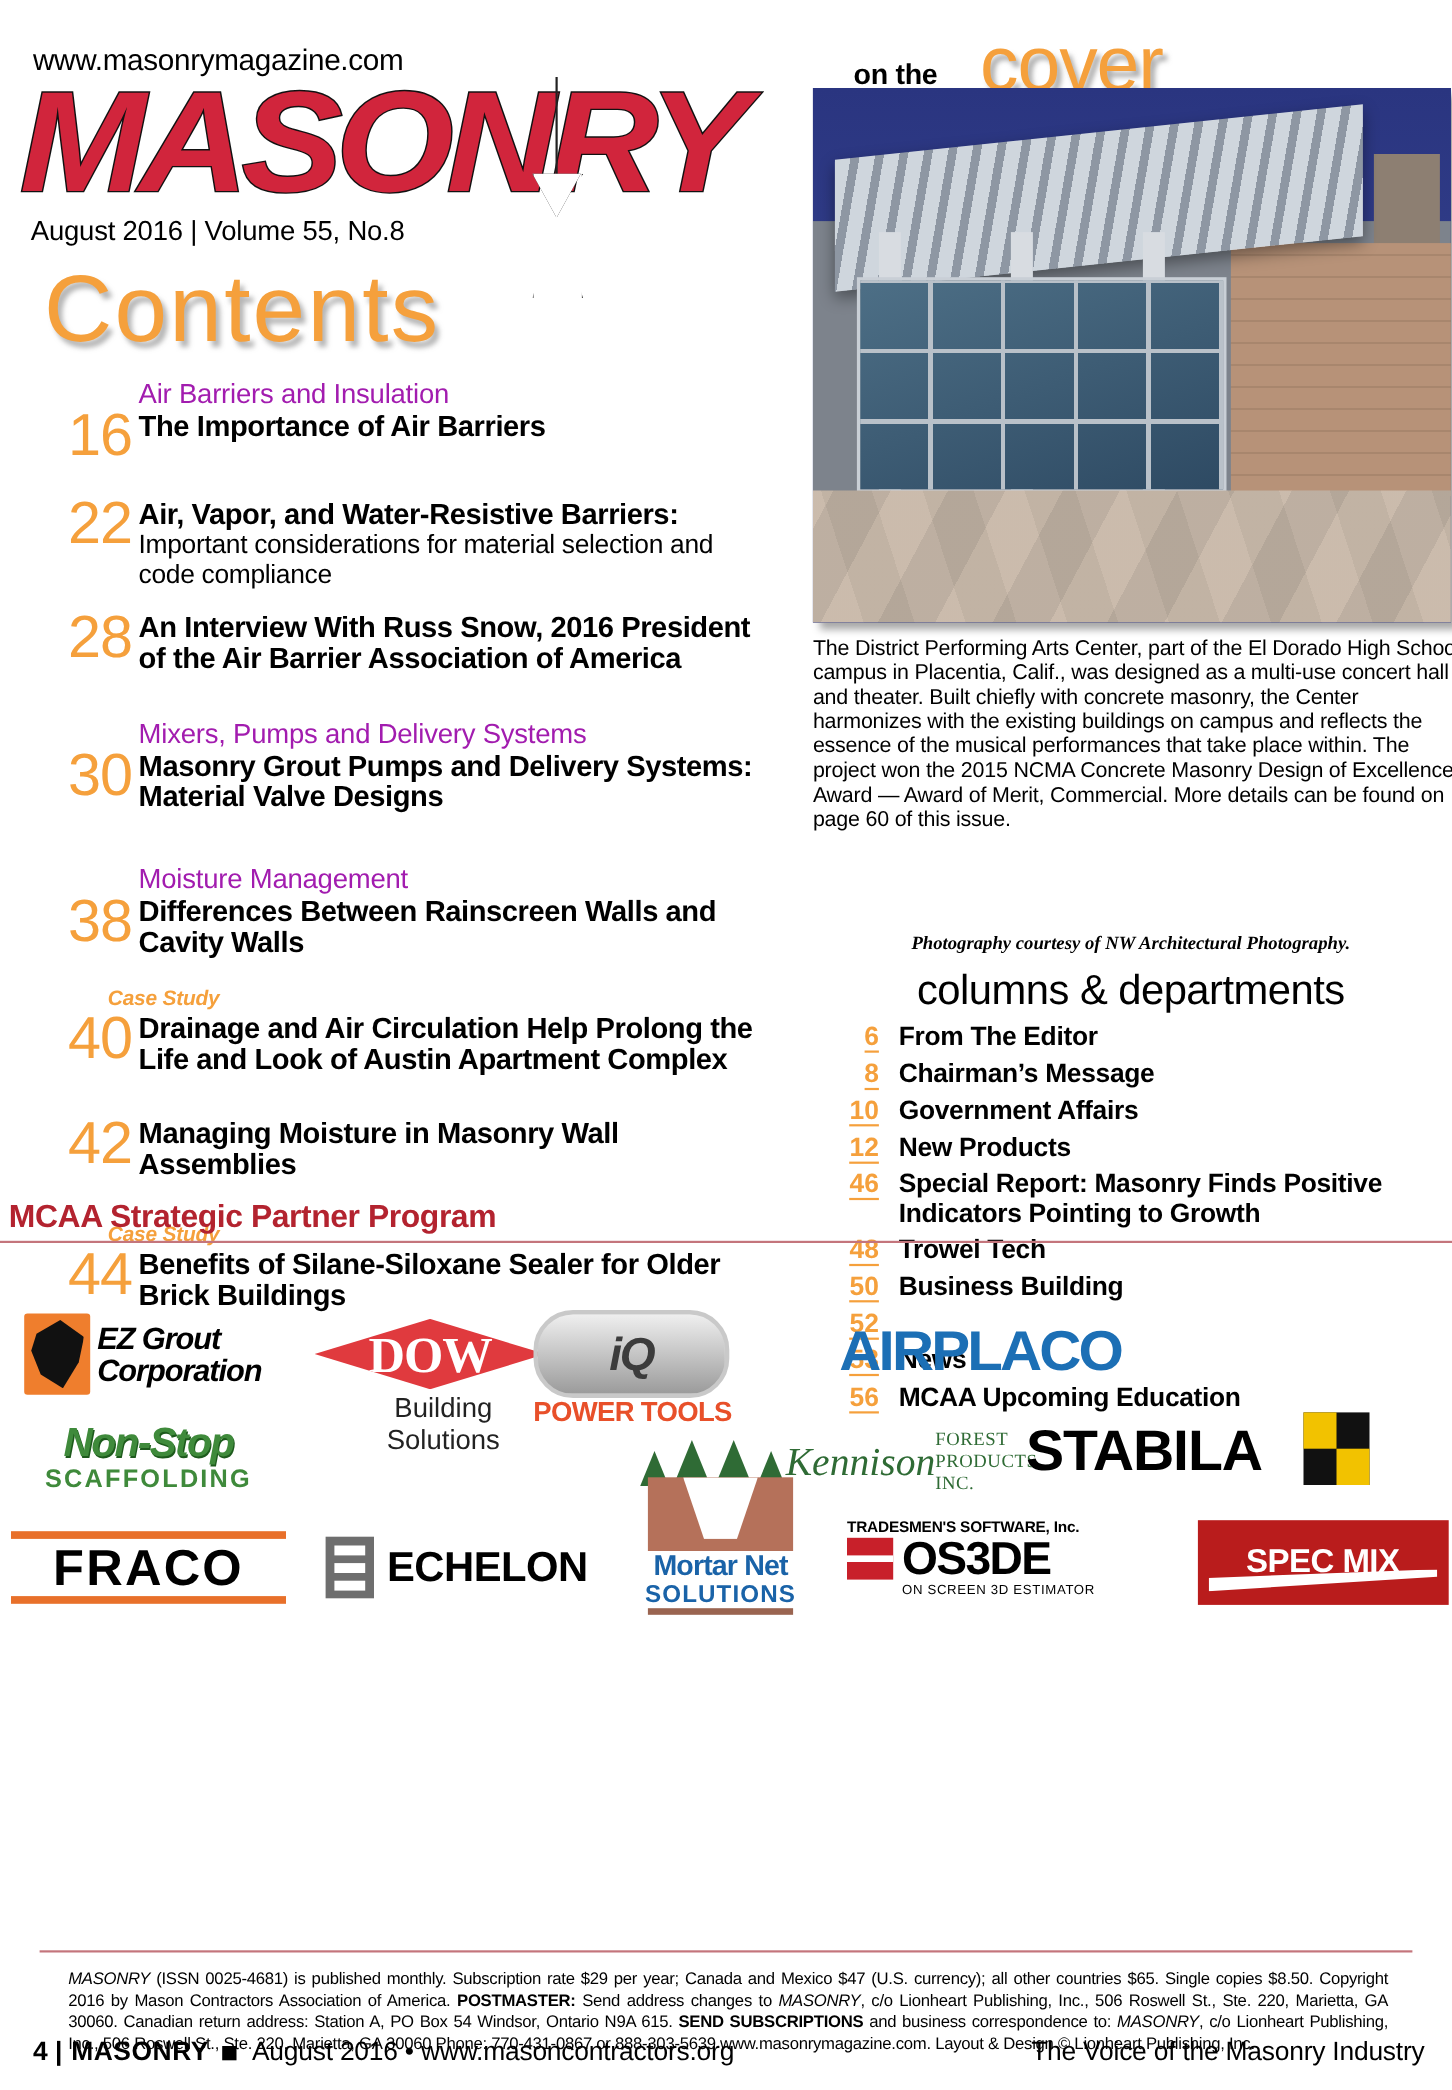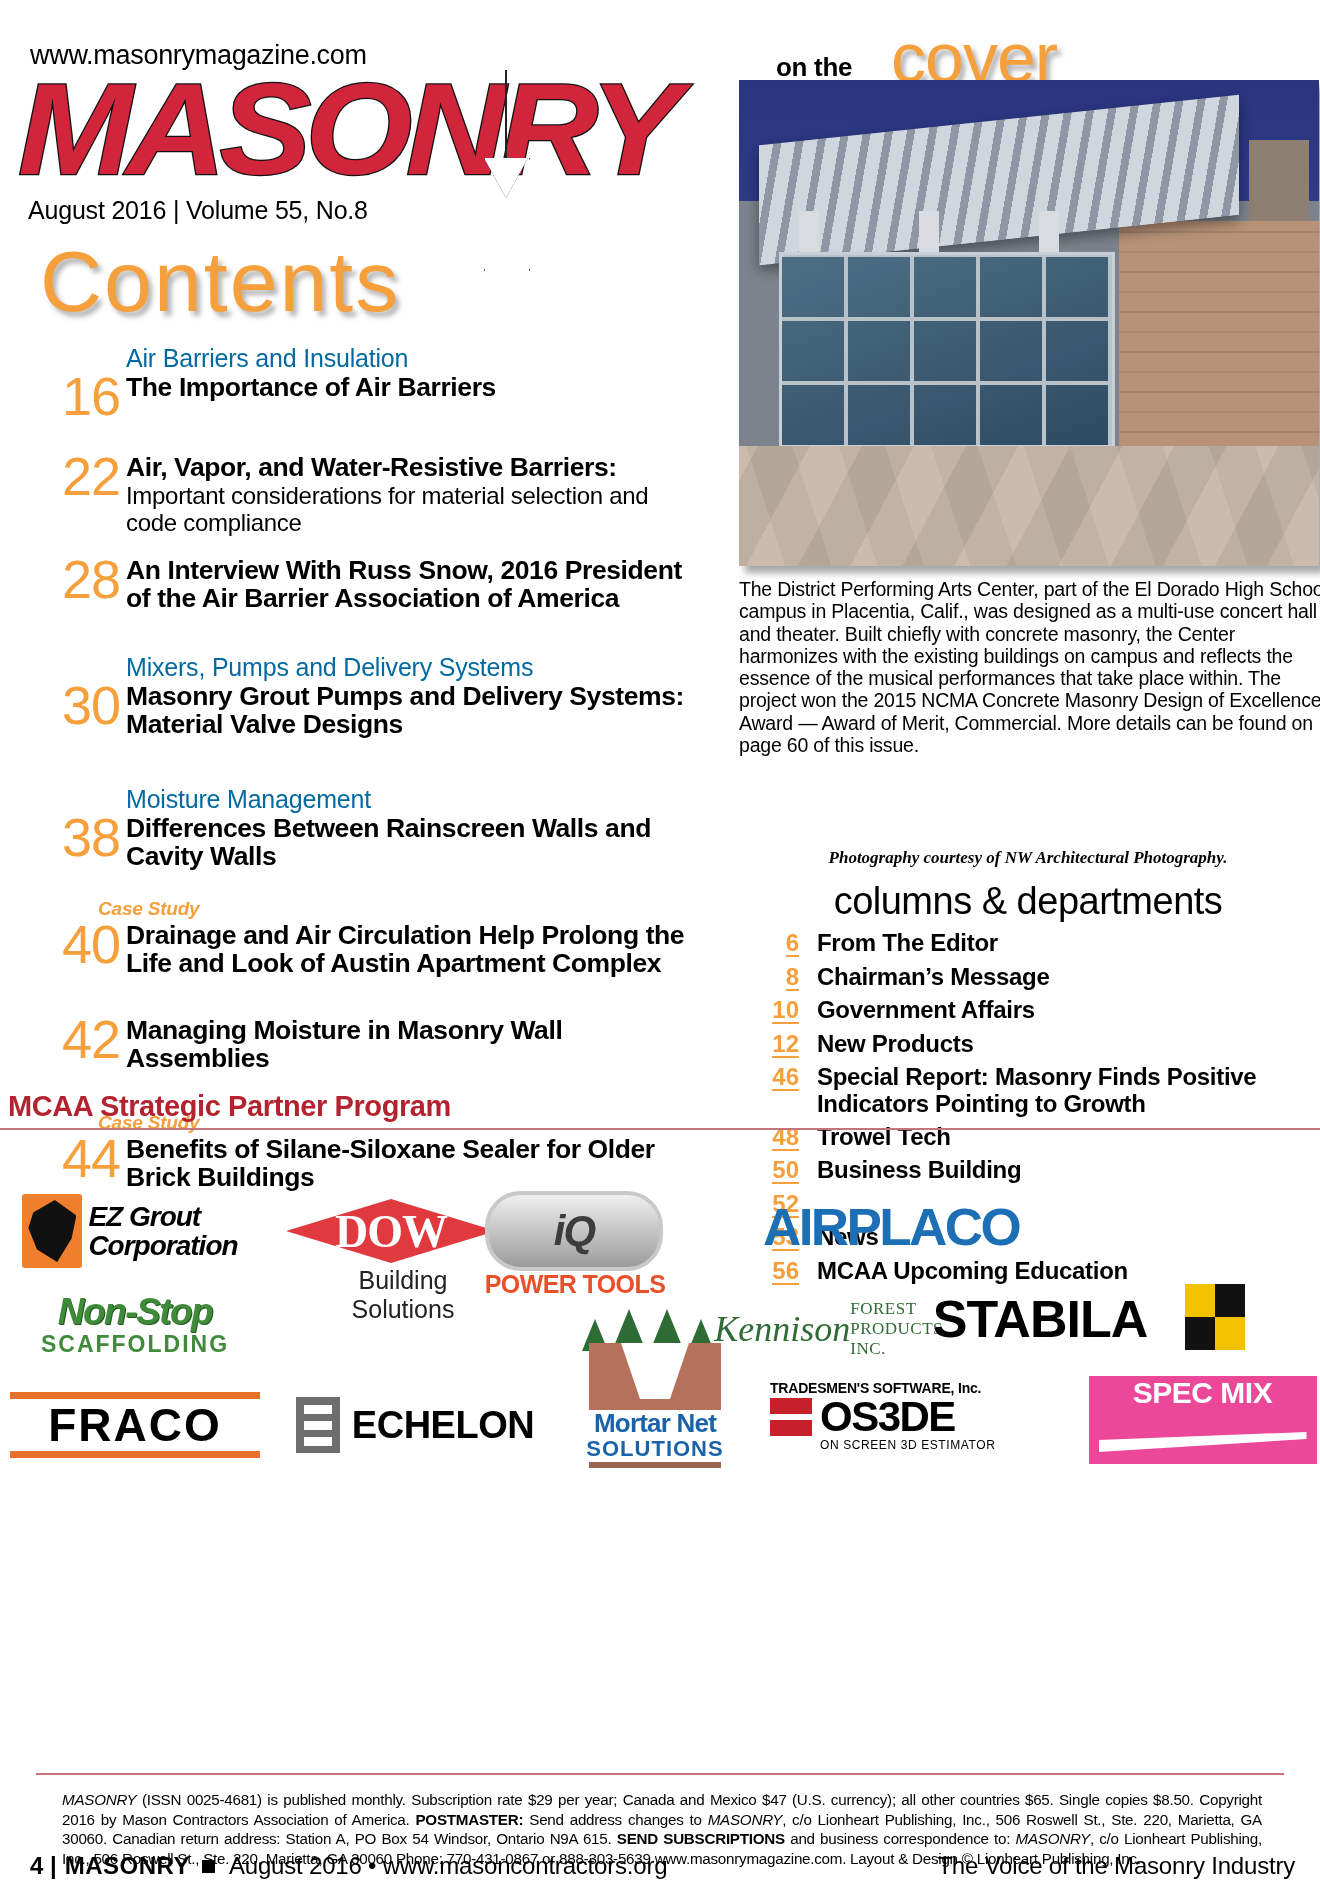--- a/index.html
+++ b/index.html
@@ -44,21 +44,21 @@
 
   .contents-title{
     position:absolute;left:40px;top:232px;
     font-size:86px;color:#f5a03c;letter-spacing:2px;
     text-shadow:4px 5px 5px rgba(120,120,120,.55);
     font-weight:normal;
   }
 
   .toc{position:absolute;left:0px;top:344px;width:700px;}
   .sec-head{
-    color:#0369a1;font-size:25px;margin-left:126px;margin-bottom:-2px;letter-spacing:-.2px;
+    color:#a21caf;font-size:25px;margin-left:126px;margin-bottom:-2px;letter-spacing:-.2px;
   }
   .toc-item{position:relative;min-height:48px;margin-bottom:6px;}
   .toc-num{
     position:absolute;left:36px;top:-2px;width:84px;text-align:right;
     font-size:54px;color:#f5a03c;line-height:54px;font-weight:normal;letter-spacing:-1px;
   }
   .toc-body{margin-left:126px;padding-top:2px;}
   .toc-title{font-size:26.5px;font-weight:bold;line-height:28.5px;letter-spacing:-.4px;}
   .toc-sub{font-size:24px;line-height:27px;letter-spacing:-.3px;}
   .case-study{
@@ -161,21 +161,21 @@
 
   .os3de{left:770px;top:190px;width:290px;height:76px;flex-direction:column;align-items:flex-start;}
   .os-top{font-size:14px;font-weight:bold;letter-spacing:-.2px;}
   .os-mid{display:flex;align-items:center;}
   .os-sq{width:42px;height:38px;background:#c8202a;position:relative;margin-right:8px;}
   .os-sq:after{content:"";position:absolute;left:0;top:16px;width:42px;height:6px;background:#fff;}
   .os-txt{font-size:42px;font-weight:bold;letter-spacing:-1.5px;line-height:42px;}
   .os-bot{font-size:12px;letter-spacing:.6px;margin-left:50px;}
 
   .specmix{left:1085px;top:190px;width:235px;height:84px;}
-  .sm-box{width:228px;height:88px;background:#ec4899;display:flex;justify-content:center;
+  .sm-box{width:228px;height:77px;background:#b91c1c;display:flex;align-items:center;justify-content:center;
     position:relative;overflow:hidden;}
   .sm-box span{color:#fff;font-size:30px;font-weight:bold;letter-spacing:-.5px;z-index:2;}
   .sm-swoosh{position:absolute;left:10px;bottom:12px;width:208px;height:20px;background:#fff;
     clip-path:polygon(0 40%,100% 0,100% 35%,0 100%);}
 
   
   .foot-rule{position:absolute;left:36px;top:1773px;width:1248px;height:2px;background:#c4757c;}
   .legal{position:absolute;left:62px;top:1790px;width:1200px;font-size:15.2px;line-height:19.5px;
     text-align:justify;letter-spacing:-.25px;}
   .legal i{font-style:italic;}

